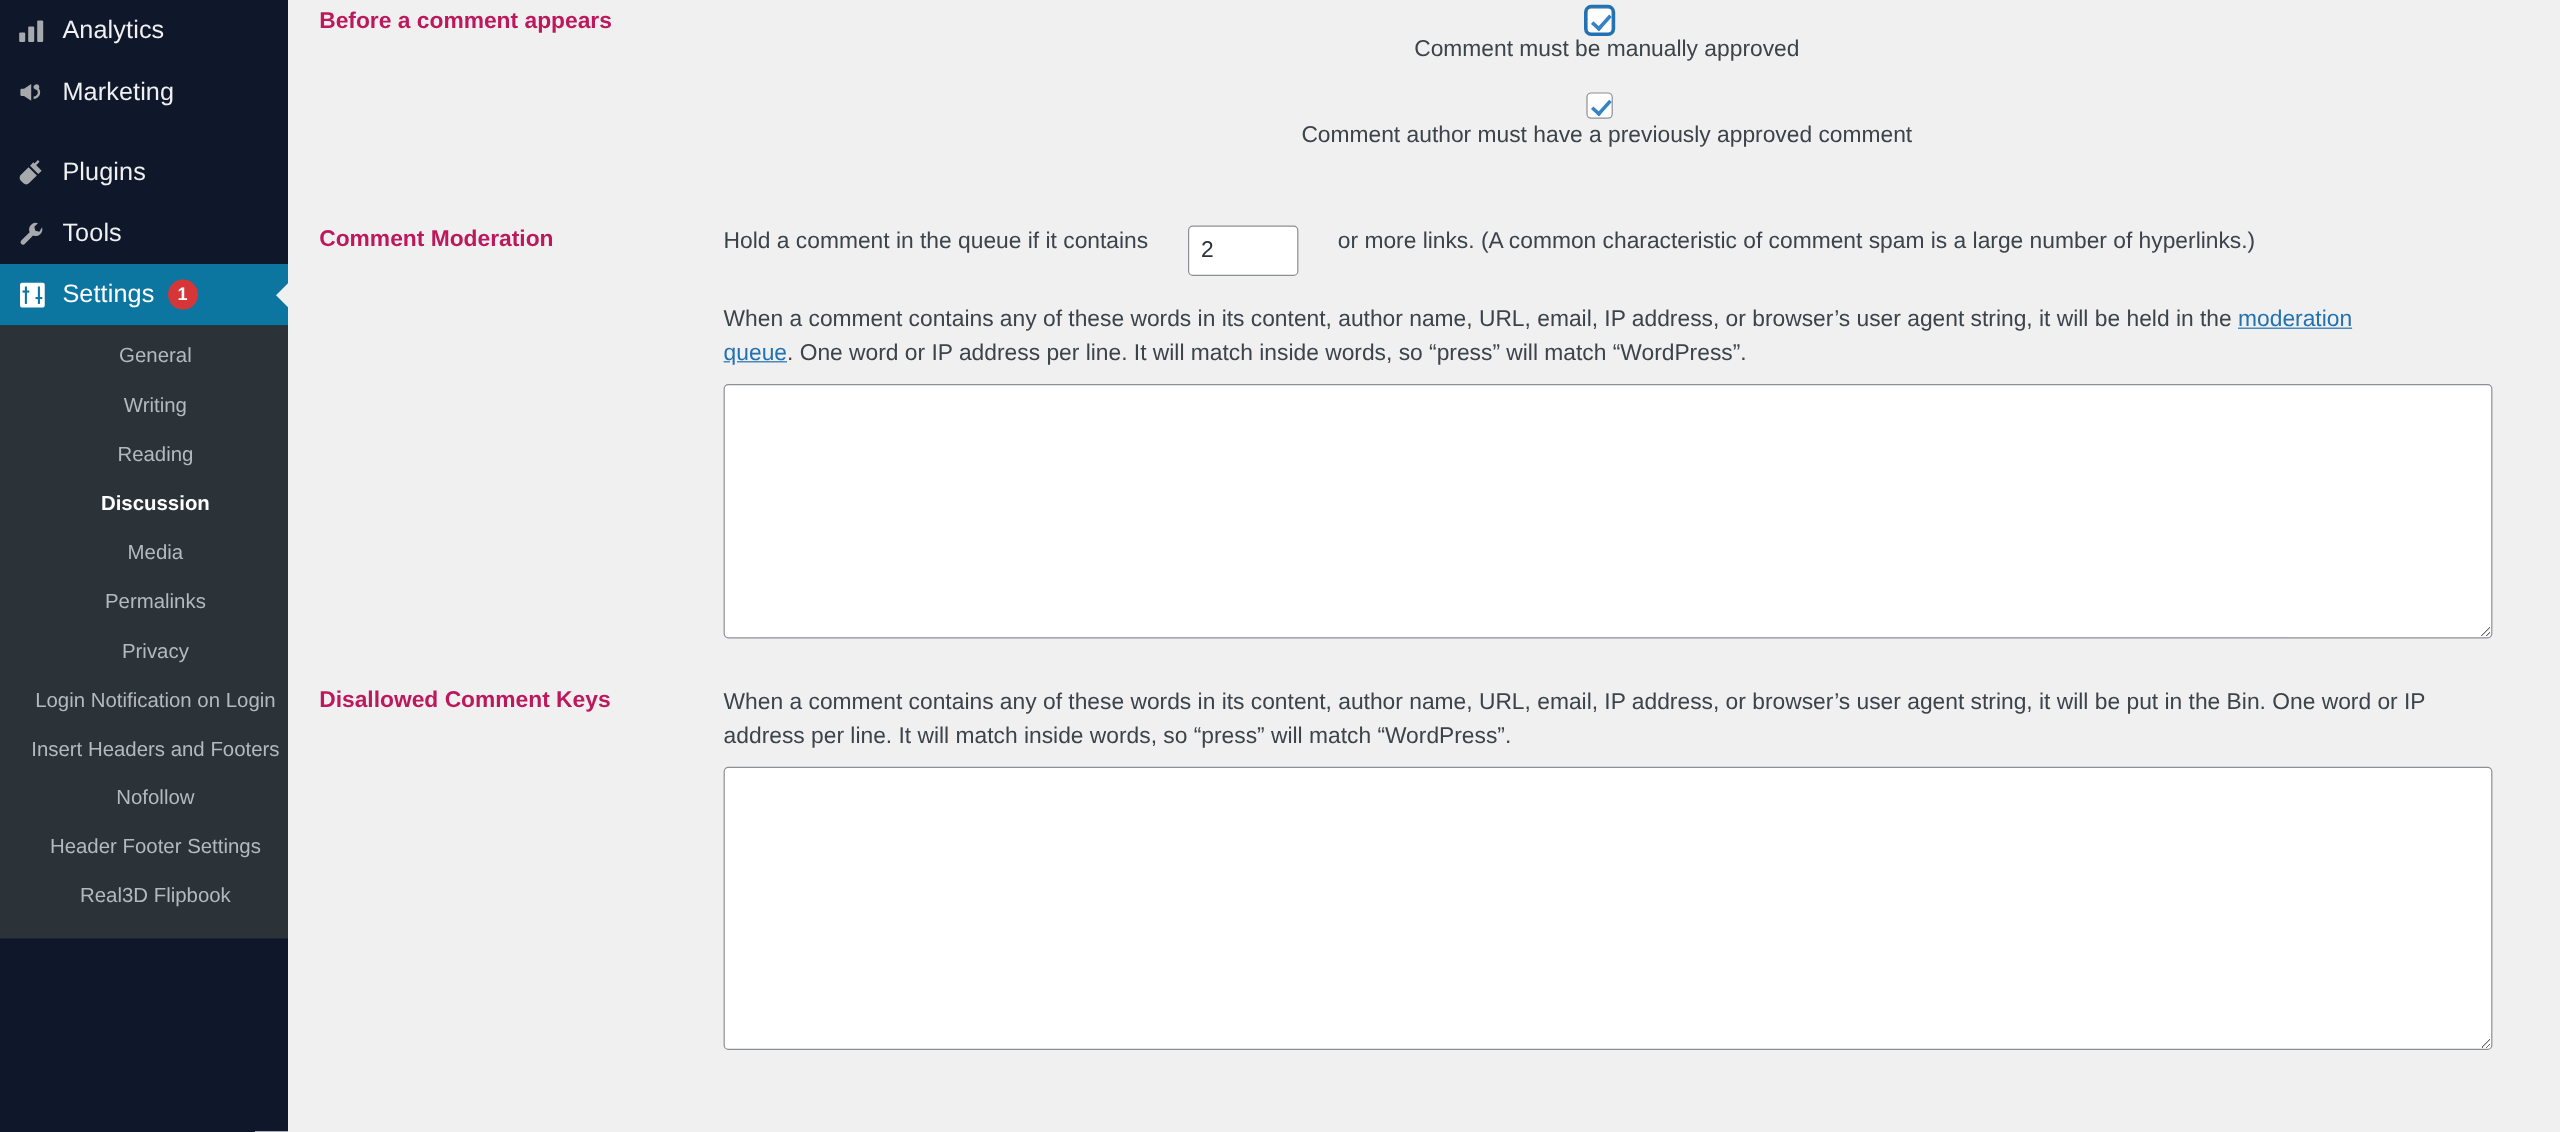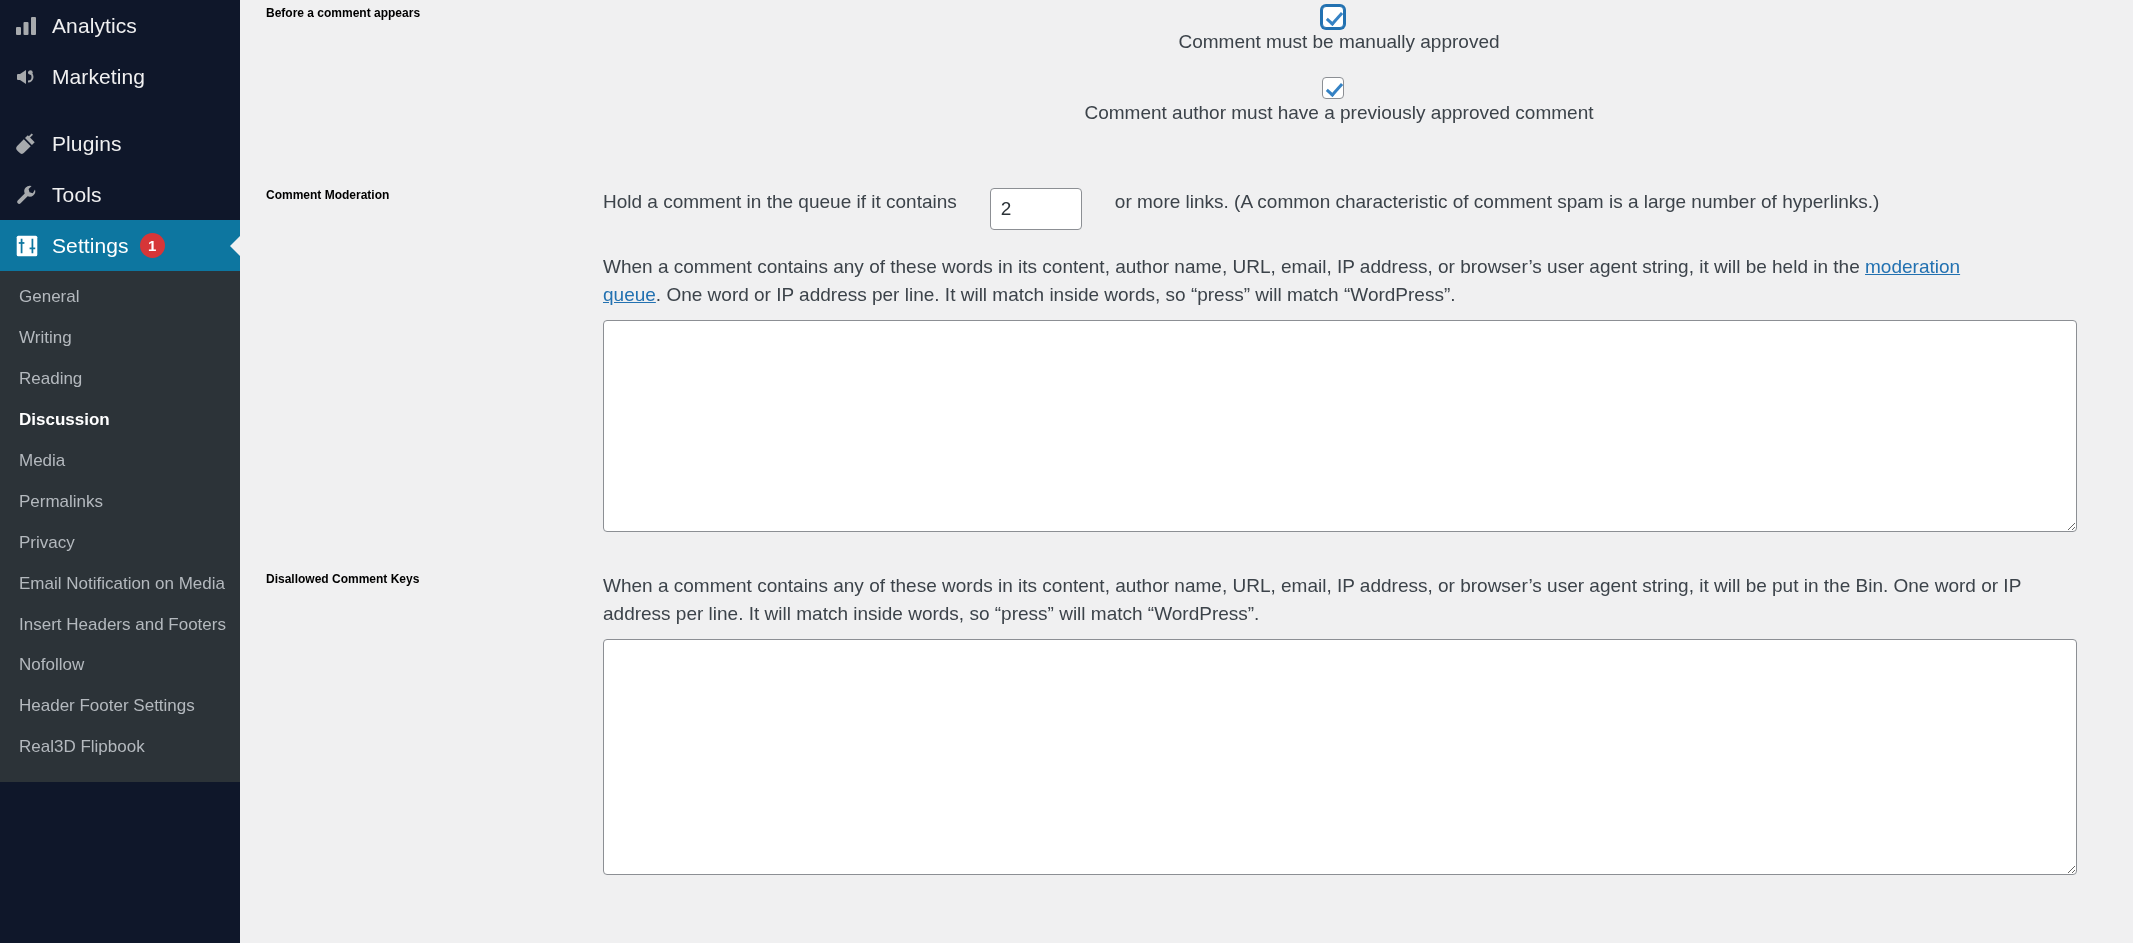--- a/index.html
+++ b/index.html
@@ -78,20 +78,21 @@
     padding: 6px 0 14px 0;
   }
   .submenu-item {
     display: block;
     color: #b4b9be;
     font-size: 17px;
     line-height: 1.35;
     padding: 9px 0 9px 19px;
     cursor: pointer;
     text-decoration: none;
+    text-align: center;
   }
   .submenu-item.current {
     color: #fff;
     font-weight: 700;
   }
 
   
   #main {
     flex: 1;
     height: 943px;
@@ -101,23 +102,23 @@
   }
   .form-table { width: 100%; }
   .row {
     display: flex;
     align-items: flex-start;
   }
   .th {
     width: 363px;
     min-width: 363px;
     padding: 0 20px 0 26px;
-    font-size: 12px;
+    font-size: 19px;
     font-weight: 600;
-    color: #000000;
+    color: #be185d;
     line-height: 1.3;
   }
   .td {
     flex: 1;
     padding-right: 58px;
     font-size: 19px;
     color: #3c434a;
     line-height: 1.45;
   }
 
@@ -294,21 +295,21 @@
     </div>
 
     <div id="submenu">
       <a class="submenu-item">General</a>
       <a class="submenu-item">Writing</a>
       <a class="submenu-item">Reading</a>
       <a class="submenu-item current">Discussion</a>
       <a class="submenu-item">Media</a>
       <a class="submenu-item">Permalinks</a>
       <a class="submenu-item">Privacy</a>
-      <a class="submenu-item">Email Notification on Media</a>
+      <a class="submenu-item">Login Notification on Login</a>
       <a class="submenu-item">Insert Headers and Footers</a>
       <a class="submenu-item">Nofollow</a>
       <a class="submenu-item">Header Footer Settings</a>
       <a class="submenu-item">Real3D Flipbook</a>
     </div>
   </nav>
 
   <main id="main">
     <div class="form-table">
 

